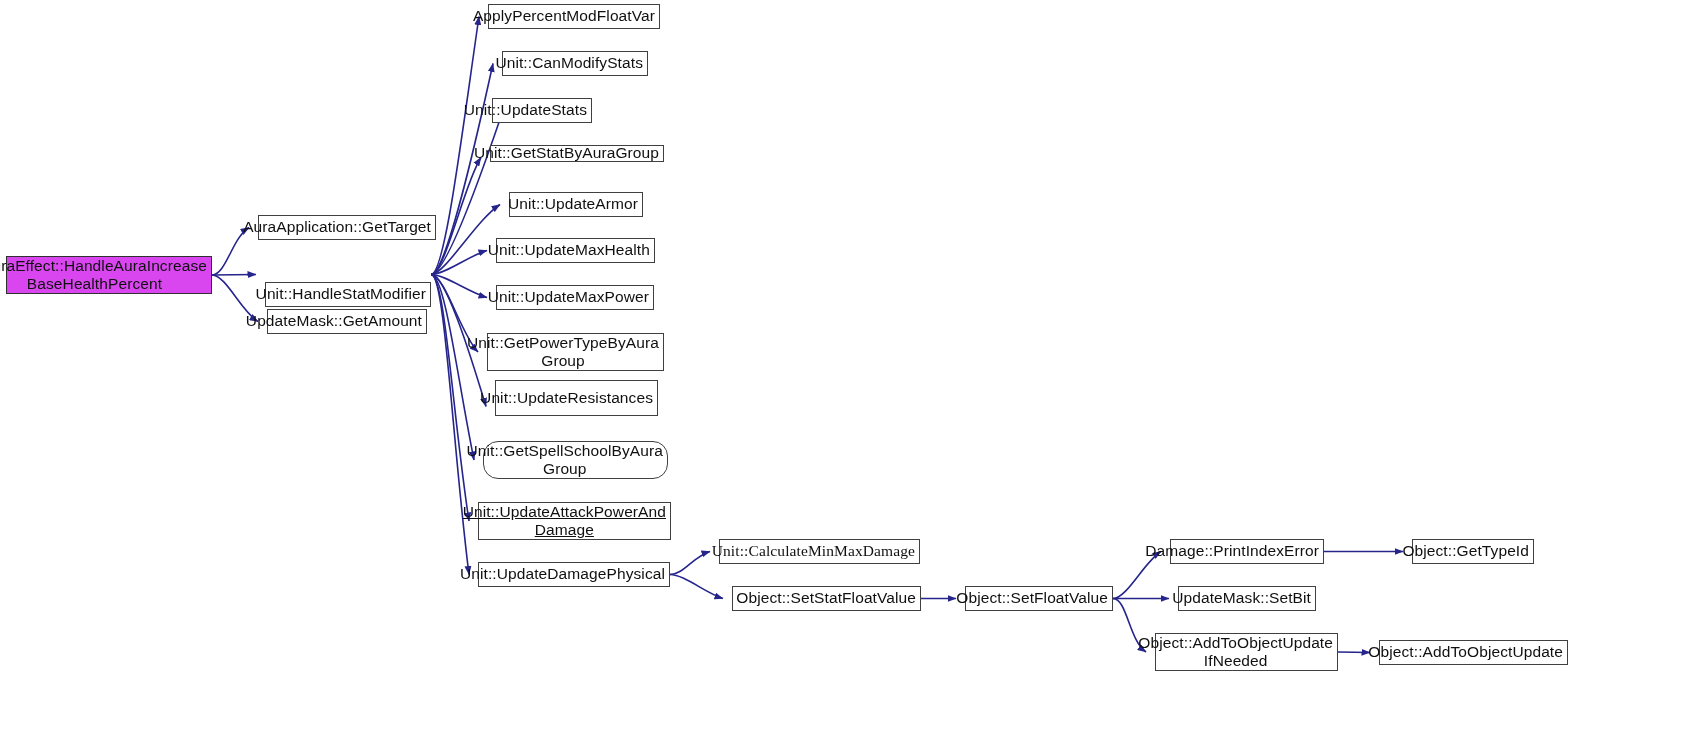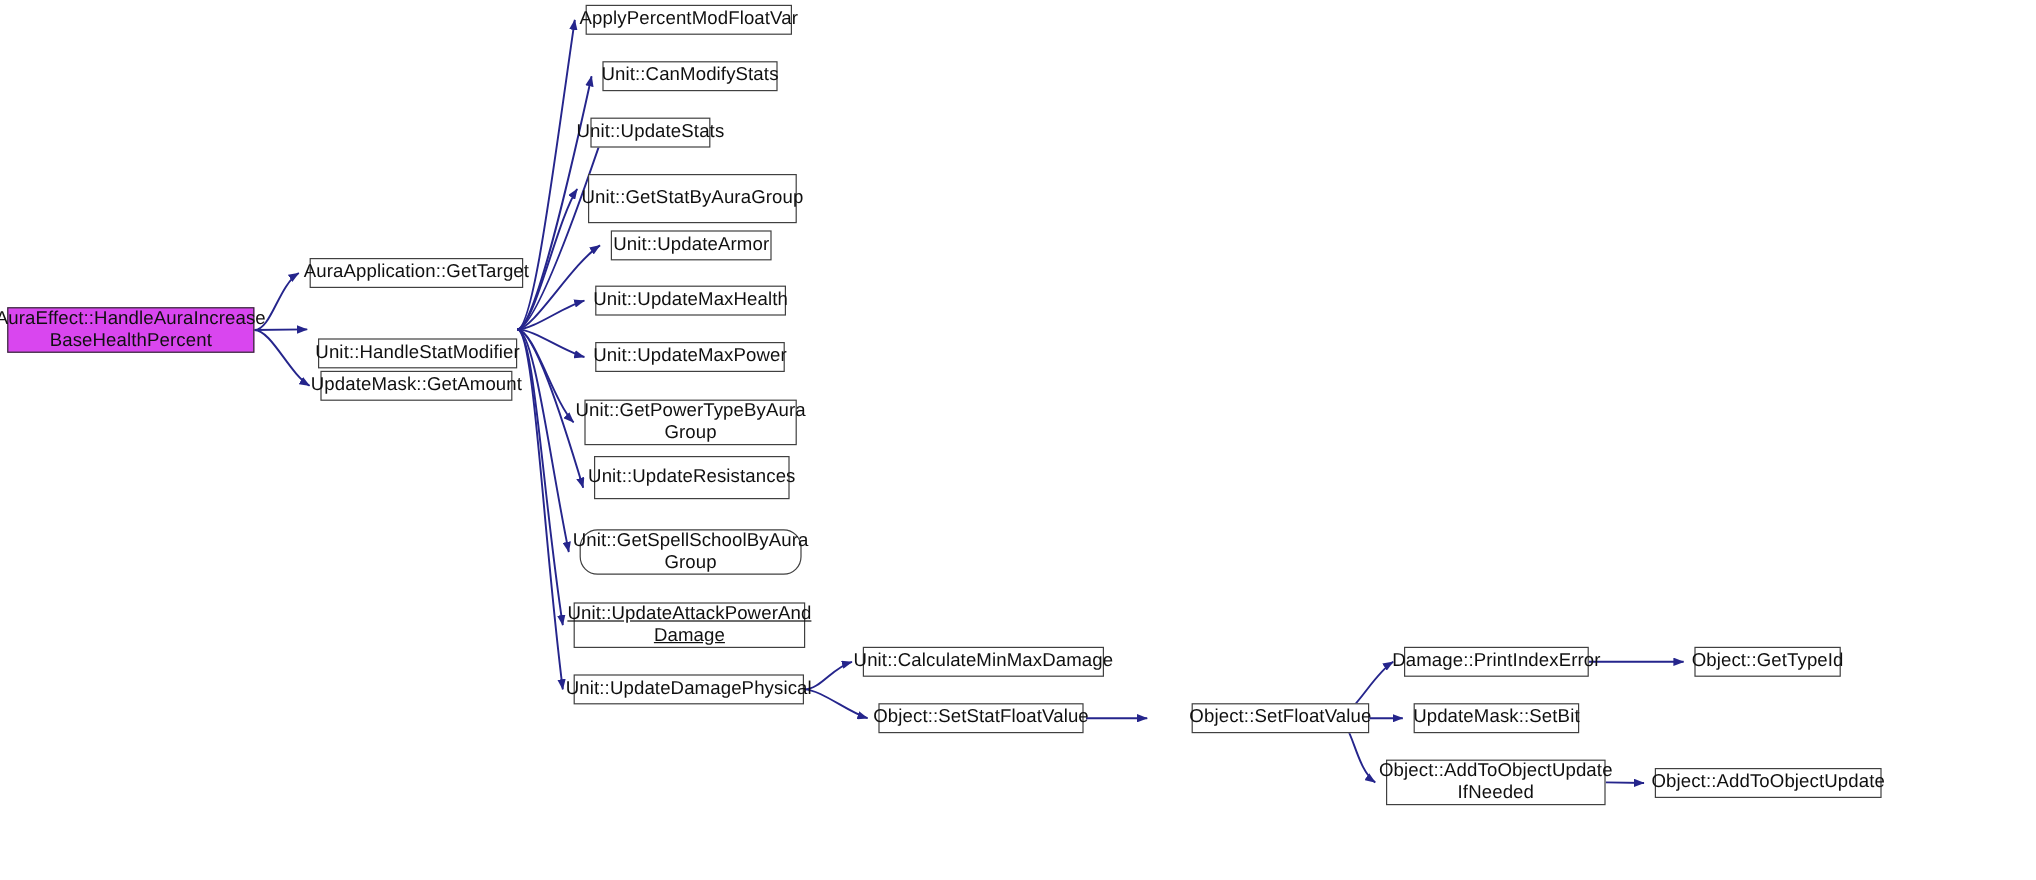--- a/index.html
+++ b/index.html
@@ -26,21 +26,21 @@
   .node {
     position: absolute;
     box-sizing: border-box;
     border: 1px solid #404040;
     background: #ffffff;
     color: #101010;
     font-size: 15.5px;
     line-height: 1.18;
     display: flex;
     align-items: center;
-    justify-content: center;
+    justify-content: flex-end;
     text-align: center;
     letter-spacing: 0.1px;
     white-space: pre-line;
     z-index: 2;
   }
   .node.root {
     background: #d946ef;
     border-color: #303030;
   }
   .node .lbl {
@@ -87,35 +87,35 @@
   </svg>
   <div id="nodes">
       <div class="node root" style="left: 6px; top: 256px; width: 206px; height: 38px;"><span class="lbl">AuraEffect::HandleAuraIncrease
 BaseHealthPercent</span></div>
       <div class="node" style="left: 258px; top: 215px; width: 178px; height: 25px;"><span class="lbl">AuraApplication::GetTarget</span></div>
       <div class="node" style="left: 265px; top: 262px; width: 166px; height: 25px; margin-top: 20px;"><span class="lbl">Unit::HandleStatModifier</span></div>
       <div class="node" style="left: 267px; top: 309px; width: 160px; height: 25px;"><span class="lbl">UpdateMask::GetAmount</span></div>
       <div class="node" style="left: 488px; top: 4px; width: 172px; height: 25px;"><span class="lbl">ApplyPercentModFloatVar</span></div>
       <div class="node" style="left: 502px; top: 51px; width: 146px; height: 25px;"><span class="lbl">Unit::CanModifyStats</span></div>
       <div class="node" style="left: 492px; top: 98px; width: 100px; height: 25px;"><span class="lbl">Unit::UpdateStats</span></div>
-      <div class="node" style="left: 490px; top: 145px; width: 174px; height: 41px;"><span class="lbl">Unit::GetStatByAuraGroup</span></div>
+      <div class="node" style="left: 490px; top: 145px; width: 174px; height: 17px;"><span class="lbl">Unit::GetStatByAuraGroup</span></div>
       <div class="node" style="left: 509px; top: 192px; width: 134px; height: 25px;"><span class="lbl">Unit::UpdateArmor</span></div>
       <div class="node" style="left: 496px; top: 238px; width: 159px; height: 25px;"><span class="lbl">Unit::UpdateMaxHealth</span></div>
       <div class="node" style="left: 496px; top: 285px; width: 158px; height: 25px;"><span class="lbl">Unit::UpdateMaxPower</span></div>
       <div class="node" style="left: 487px; top: 333px; width: 177px; height: 38px;"><span class="lbl">Unit::GetPowerTypeByAura
 Group</span></div>
       <div class="node" style="left: 495px; top: 380px; width: 163px; height: 36px;"><span class="lbl">Unit::UpdateResistances</span></div>
       <div class="node" style="left: 483px; top: 441px; width: 185px; height: 38px; border-radius: 15px;"><span class="lbl">Unit::GetSpellSchoolByAura
 Group</span></div>
       <div class="node" style="left: 478px; top: 502px; width: 193px; height: 38px; text-decoration: underline;"><span class="lbl">Unit::UpdateAttackPowerAnd
 Damage</span></div>
       <div class="node" style="left: 478px; top: 562px; width: 192px; height: 25px;"><span class="lbl">Unit::UpdateDamagePhysical</span></div>
-      <div class="node" style="left: 719px; top: 539px; width: 201px; height: 25px;"><span class="lbl">Unit::CalculateMinMaxDamage</span></div>
-      <div class="node" style="left: 732px; top: 586px; width: 171px; height: 25px;"><span class="lbl">Object::SetStatFloatValue</span></div>
-      <div class="node" style="left: 965px; top: 586px; width: 148px; height: 25px; margin-left: 28px;"><span class="lbl">Object::SetFloatValue</span></div>
+      <div class="node" style="left: 719px; top: 539px; width: 201px; height: 25px; font-family: Liberation Serif, serif;"><span class="lbl">Unit::CalculateMinMaxDamage</span></div>
+      <div class="node" style="left: 732px; top: 586px; width: 189px; height: 25px;"><span class="lbl">Object::SetStatFloatValue</span></div>
+      <div class="node" style="left: 965px; top: 586px; width: 148px; height: 25px;"><span class="lbl">Object::SetFloatValue</span></div>
       <div class="node" style="left: 1170px; top: 539px; width: 154px; height: 25px;"><span class="lbl">Damage::PrintIndexError</span></div>
       <div class="node" style="left: 1178px; top: 586px; width: 138px; height: 25px;"><span class="lbl">UpdateMask::SetBit</span></div>
       <div class="node" style="left: 1155px; top: 633px; width: 183px; height: 38px;"><span class="lbl">Object::AddToObjectUpdate
 IfNeeded</span></div>
       <div class="node" style="left: 1412px; top: 539px; width: 122px; height: 25px;"><span class="lbl">Object::GetTypeId</span></div>
       <div class="node" style="left: 1379px; top: 640px; width: 189px; height: 25px;"><span class="lbl">Object::AddToObjectUpdate</span></div>
     </div>
 </div>
 
 </body></html>

